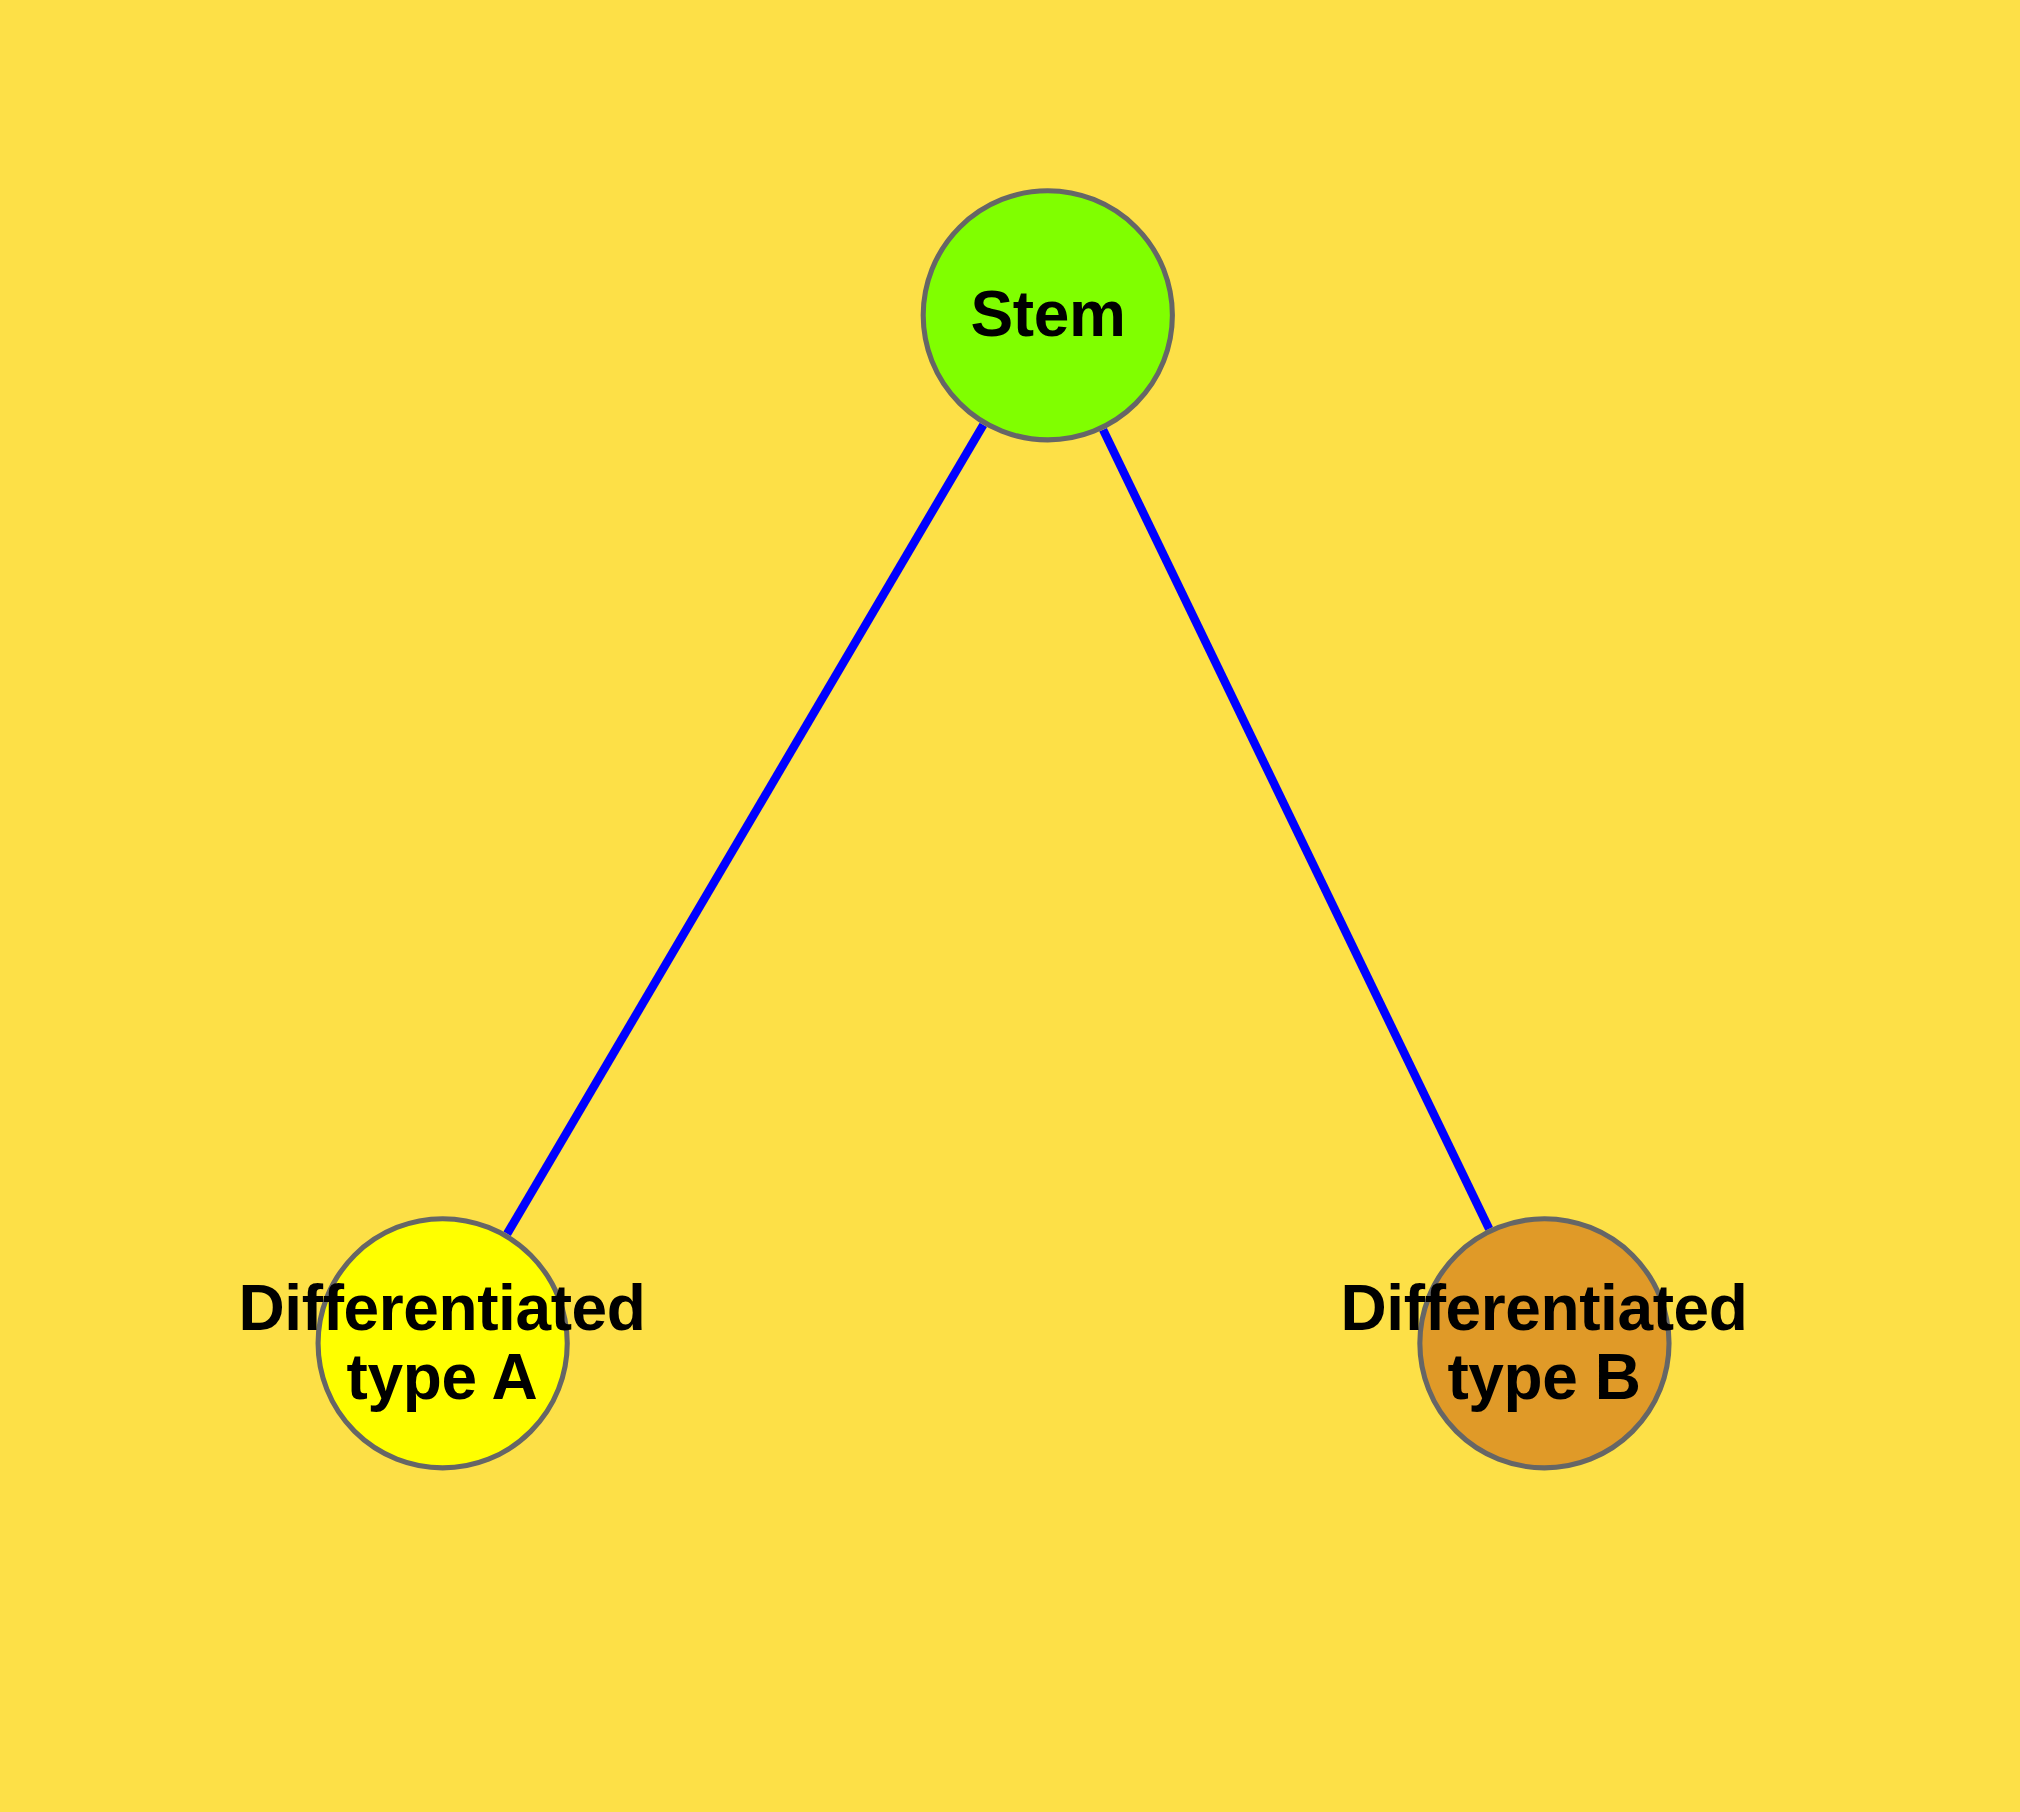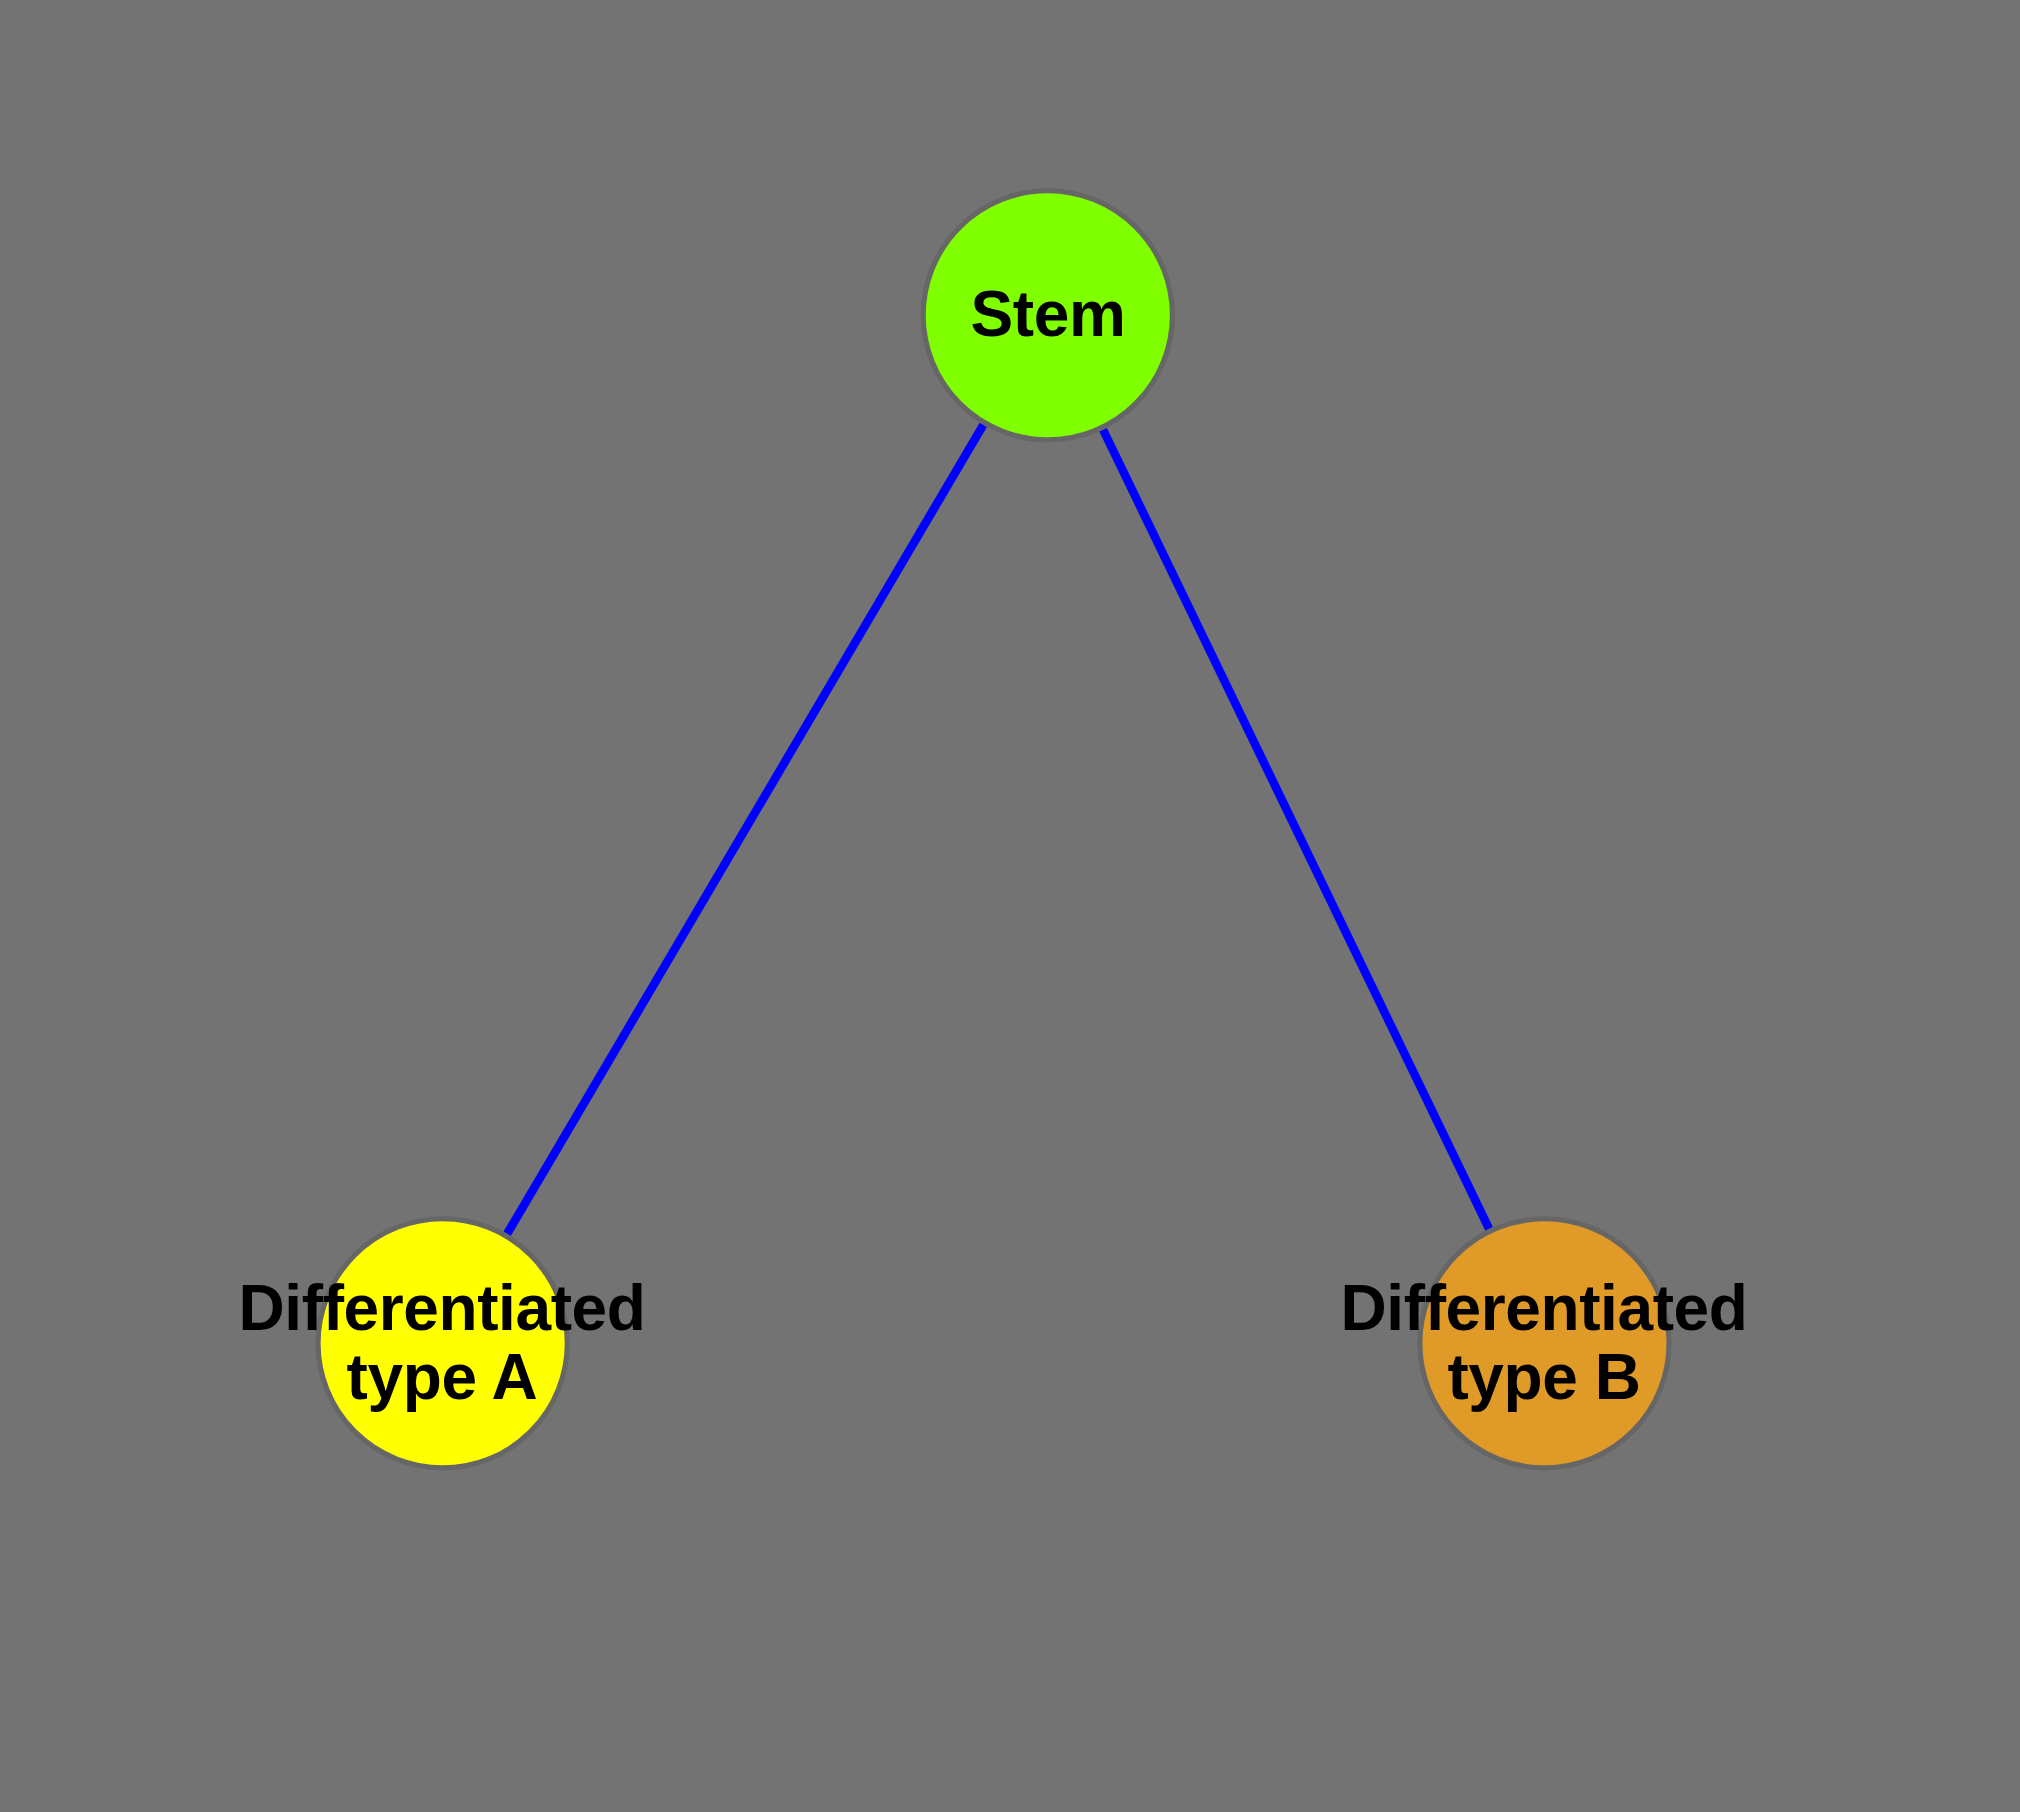--- a/index.html
+++ b/index.html
@@ -4,21 +4,21 @@
 <style>
   html, body {
     margin: 0;
     padding: 0;
     background: #ccccfa;
   }
   #canvas {
     position: relative;
     width: 2021px;
     height: 1812px;
-    background: #737373;
+    background: #fde047;
     overflow: hidden;
     font-family: "Liberation Sans", sans-serif;
   }
   #graph-svg {
     position: absolute;
     inset: 0;
     width: 2021px;
     height: 1812px;
     display: block;
   }

